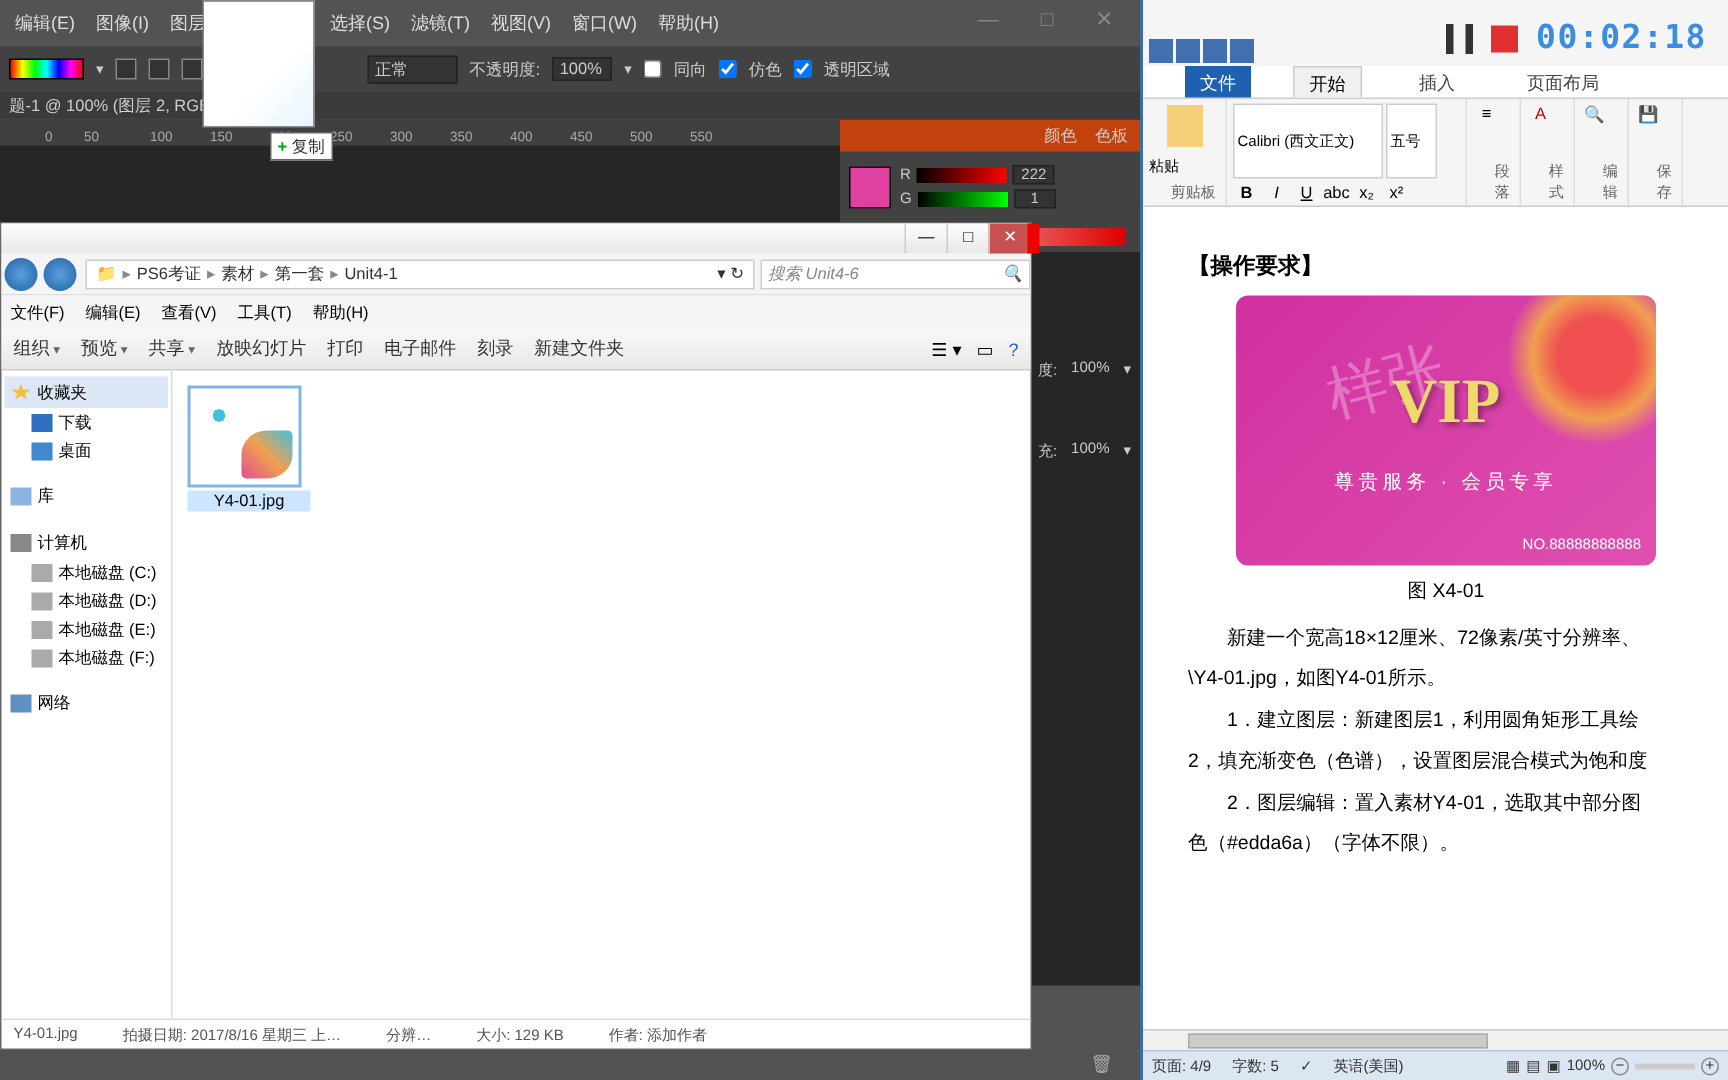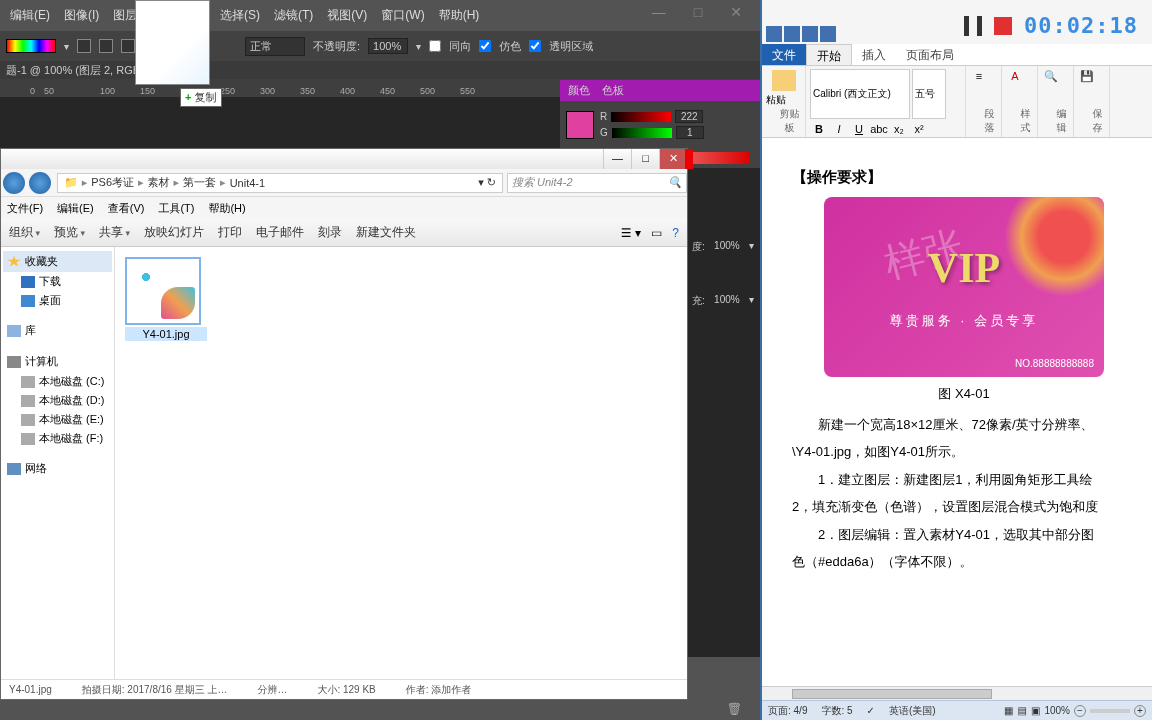--- a/index.html
+++ b/index.html
@@ -18,21 +18,21 @@
 .tb-select { background: #333; color: #ccc; font-size: 11px; border: 1px solid #222; padding: 1px 4px; min-width: 60px; }
 .tb-label { color: #ccc; font-size: 11px; }
 .tb-chk { width: 12px; height: 12px; }
 .ps-tabbar { height: 18px; background: #3a3a3a; color: #ccc; font-size: 11px; padding: 2px 6px; display: flex; align-items: center; }
 .ps-ruler { height: 18px; background: #3f3f3f; display: flex; align-items: flex-end; padding-left: 20px; color: #aaa; font-size: 9px; position: relative; }
 .ps-ruler span { position: absolute; bottom: 1px; }
 .copy-tip { position: absolute; left: 180px; top: 88px; background: #fff; border: 1px solid #666; padding: 1px 4px; font-size: 11px; color: #333; z-index: 6; }
 .copy-tip .plus { color: #0a0; font-weight: bold; }
 .ps-canvas { height: 560px; background: #262626; position: relative; }
 .ps-rightpanel { position: absolute; right: 0; top: 80px; width: 200px; background: #424242; }
-.panel-tab { background: #a21caf; color: #ccc; font-size: 11px; padding: 3px 8px; display: flex; gap: 12px; }
+.panel-tab { background: #c2410c; color: #ccc; font-size: 11px; padding: 3px 8px; display: flex; gap: 12px; justify-content: flex-end; }
 .color-ctrl { padding: 6px; display: flex; align-items: center; gap: 6px; }
 .swatch { width: 28px; height: 28px; background: #e040a0; border: 1px solid #000; }
 .rgb-row { display: flex; align-items: center; gap: 4px; margin: 3px 0; font-size: 10px; color: #ccc; }
 .rgb-slider { width: 60px; height: 10px; background: linear-gradient(90deg, #000, #f00); }
 .rgb-val { width: 28px; background: #333; color: #ccc; text-align: center; font-size: 10px; border: 1px solid #222; }
 .hue-strip { width: 180px; height: 12px; background: linear-gradient(90deg, #fff, #d00); margin: 4px auto; }
 
 
 .explorer { position: absolute; left: 0; top: 148px; width: 688px; height: 552px; background: #fff; border: 1px solid #666; z-index: 10; }
 .ex-title { height: 20px; background: linear-gradient(#fdfdfd, #e8e8e8); display: flex; justify-content: flex-end; }
@@ -74,21 +74,21 @@
 
 
 .word-window { position: absolute; right: 0; top: 0; width: 392px; height: 720px; background: #c2410c; border-left: 2px solid #3a6ea5; }
 .recorder { height: 52px; background: #f5f5f5; border-bottom: 1px solid #ccc; display: flex; align-items: center; justify-content: flex-end; padding: 0 14px; gap: 12px; }
 .rec-pause { width: 18px; height: 20px; border-left: 5px solid #333; border-right: 5px solid #333; }
 .rec-stop { width: 18px; height: 18px; background: #e03030; }
 .rec-time { font-family: monospace; font-size: 22px; color: #3a8de0; font-weight: bold; letter-spacing: 1px; }
 .word-qa { position: absolute; left: 4px; top: 26px; display: flex; gap: 2px; }
 .word-qa span { width: 16px; height: 16px; background: #4070b0; display: inline-block; }
 .word-tabbar { position: absolute; left: 0; top: 44px; width: 100%; height: 22px; background: #fff; display: flex; font-size: 12px; border-bottom: 1px solid #ccc; }
-.word-tab { padding: 3px 10px; color: #444; }
+.word-tab { padding: 3px 10px; color: #444; margin-left: 28px; }
 .word-tab.active { background: #f0f0f0; border: 1px solid #ccc; border-bottom: none; color: #000; }
 .word-tab.file { background: #2060b0; color: #fff; }
 .word-ribbon { position: absolute; left: 0; top: 66px; width: 100%; height: 72px; background: #f5f5f5; border-bottom: 1px solid #ccc; display: flex; }
 .rib-grp { border-right: 1px solid #ddd; padding: 2px 4px; display: flex; flex-direction: column; justify-content: space-between; font-size: 10px; }
 .rib-grp-lbl { text-align: center; color: #666; margin-left: 12px; }
 .paste-ic { width: 24px; height: 28px; background: #f5d078; margin: 2px auto; }
 .font-row { display: flex; gap: 2px; align-items: center; margin: 1px 0; }
 .font-sel { font-size: 10px; border: 1px solid #ccc; padding: 17px 2px; background: #fff; }
 .rib-btn { width: 18px; height: 16px; border: 1px solid transparent; display: inline-flex; align-items: center; justify-content: center; font-size: 11px; }
 .word-doc { position: absolute; left: 0; top: 138px; right: 0; bottom: 32px; background: #fff; overflow: hidden; padding: 30px 16px 10px 30px; }
@@ -150,21 +150,21 @@
     <span class="tb-label">仿色</span>
     <input type="checkbox" class="tb-chk" checked="" style="">
     <span class="tb-label">透明区域</span>
   </div>
   <div class="ps-tabbar">
       <span>题-1 @ 100% (图层 2, RGB/8)</span>
       <span style="margin-left:6px;">×</span>
     </div>
   <div class="ps-ruler">
     <span style="left:30px;">0</span>
-    <span style="left:44px;">50</span>
+    <span style="left:56px;">50</span>
     <span style="left:100px;">100</span>
     <span style="left:140px;">150</span>
     <span style="left:180px;">200</span>
     <span style="left:220px;">250</span>
     <span style="left:260px;">300</span>
     <span style="left:300px;">350</span>
     <span style="left:340px;">400</span>
     <span style="left:380px;text-align:right;">450</span>
     <span style="left:420px;">500</span>
     <span style="left:460px;">550</span>
@@ -226,21 +226,21 @@
       <span>PS6考证</span>
         <span class="sep">▸</span>
       <span>素材</span>
         <span class="sep">▸</span>
       <span>第一套</span>
         <span class="sep">▸</span>
       <span>Unit4-1</span>
       <span style="margin-left:auto;">▾ ↻</span>
     </div>
     <div class="searchbox">
-      <span>搜索 Unit4-2</span>
+      <span>搜索 Unit4-6</span>
         <span style="margin-left:auto;">🔍</span>
     </div>
   </div>
   <div class="ex-menu">
     <span>文件(F)</span>
     <span>编辑(E)</span>
     <span>查看(V)</span>
     <span>工具(T)</span>
     <span>帮助(H)</span>
   </div>
@@ -338,21 +338,21 @@
     <span></span>
     <span></span>
   </div>
   <div class="word-tabbar">
     <div class="word-tab file">文件</div>
     <div class="word-tab active">开始</div>
     <div class="word-tab">插入</div>
     <div class="word-tab">页面布局</div>
   </div>
   <div class="word-ribbon">
-    <div class="rib-grp" style="width:44px;">
+    <div class="rib-grp" style="width:56px;">
       <div class="paste-ic"></div>
       <div>粘贴</div>
       <div class="rib-grp-lbl">剪贴板</div>
     </div>
     <div class="rib-grp" style="width:160px;">
       <div class="font-row">
         <div class="font-sel" style="width:100px;">Calibri (西文正文)</div>
         <div class="font-sel" style="width:34px;">五号</div>
       </div>
       <div class="font-row">

